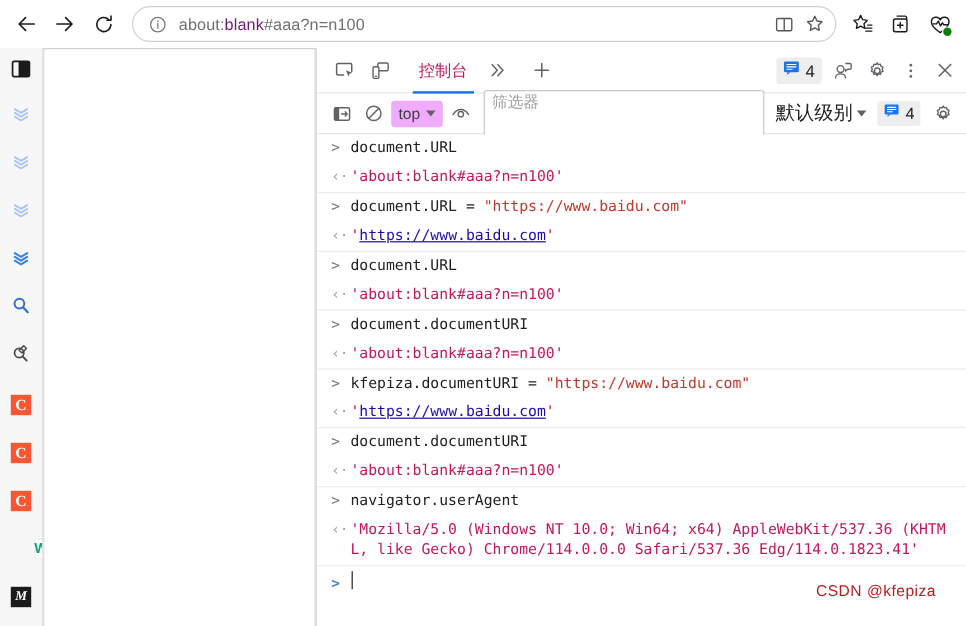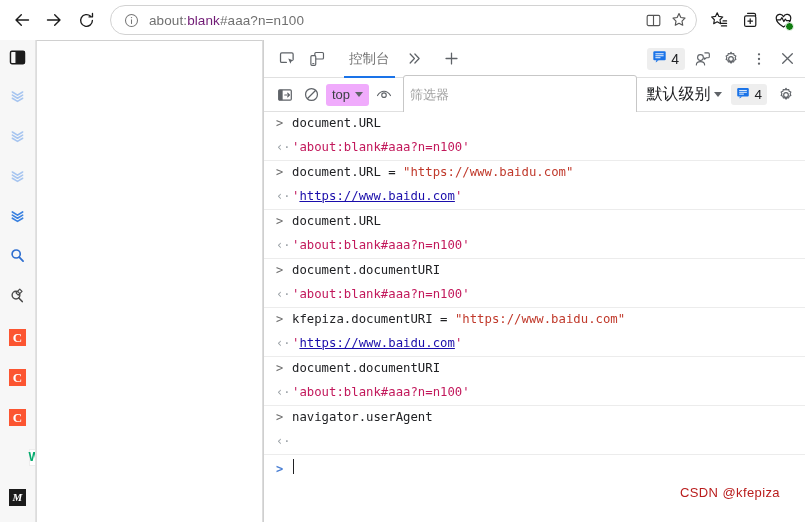--- a/index.html
+++ b/index.html
@@ -217,21 +217,21 @@
   .dt-tab {
     position: relative;
     display: flex;
     align-items: center;
     padding: 0 9px;
     font-size: 13.5px;
     color: #5f6368;
     white-space: nowrap;
   }
   .dt-tab.active {
-    color: #737373;
+    color: #be185d;
     font-weight: normal;
   }
   .dt-tab.active::after {
     content: "";
     position: absolute;
     left: 4px; right: 4px; bottom: 0;
     height: 2px;
     background: #1a73e8;
   }
   .dt-more {
@@ -312,21 +312,21 @@
     border-top: 5.5px solid #5f6368;
   }
   .filter-input {
     flex: 1 1 auto;
     height: 40px;
     margin: 0 6px;
     background: #ffffff;
     border: 1px solid #c7c7c7;
     border-radius: 3px;
     display: flex;
-    align-items: center;
+    align-items: flex-start;
     padding: 0 6px;
     box-sizing: border-box;
     min-width: 0;
   }
   .filter-input .ph {
     font-size: 13px;
     color: #9e9e9e;
   }
   .level-select {
     display: flex;
@@ -781,20 +781,21 @@
         <span class="gutter res-arrow">‹·</span>
         <span class="log-text"><span class="s-val">'about:blank#aaa?n=n100'</span></span>
       </div>
 
       <div class="log-row cmd">
         <span class="gutter cmd-arrow">&gt;</span>
         <span class="log-text s-plain">navigator.userAgent</span>
       </div>
       <div class="log-row result">
         <span class="gutter res-arrow">‹·</span>
+        <span class="log-text"><span class="s-val">'Mozilla/5.0 (Windows NT 10.0; Win64; x64) AppleWebKit/537.36 (KHTML, like Gecko) Chrome/114.0.0.0 Safari/537.36 Edg/114.0.1823.41'</span></span>
       </div>
 
       <div class="prompt-row">
         <span class="gutter">&gt;</span>
         <span class="log-text"><span class="caret-bar"></span></span>
       </div>
 
       <div class="watermark">CSDN @kfepiza</div>
     </div>
   </div>

